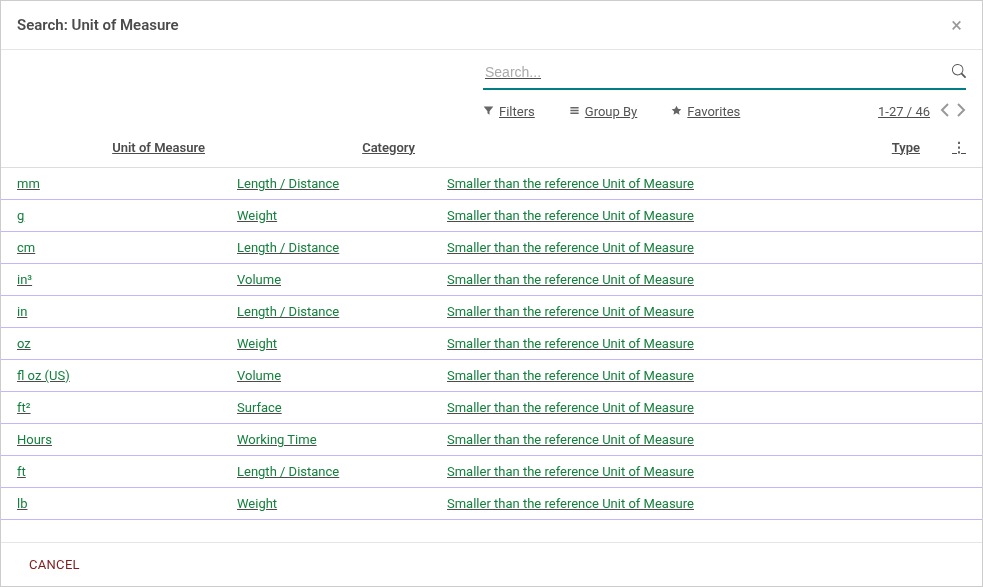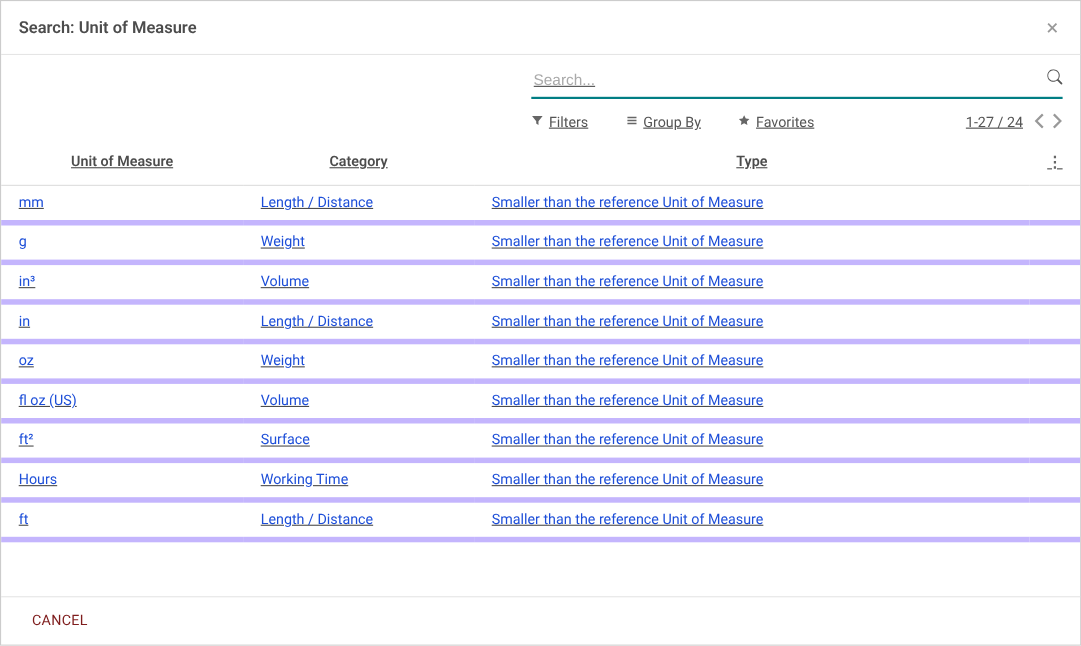--- a/index.html
+++ b/index.html
@@ -88,31 +88,31 @@
       font-size: 13px;
       cursor: pointer;
     }
     .tool-btn svg { width: 11px; height: 11px; fill: #666; }
     .pager-group { display: flex; align-items: center; gap: 10px; }
     .pager-text { color: #555; font-size: 13px; }
     .pager-arrows { display: flex; gap: 6px; }
     .pager-arrow { color: #999; cursor: pointer; font-size: 16px; }
     .table { width: 100%; border-collapse: collapse; }
     .table th {
-      text-align: center;
+      text-align: right;
       font-weight: 600;
       color: #4c4c4c;
       padding: 12px 16px;
       border-bottom: 1px solid #ddd;
       font-size: 13px;
     }
     .table td {
       padding: 8px 16px;
-      border-bottom: 5px solid #c4b5fd;
-      color: #1d4ed8;
+      border-bottom: 1px solid #c4b5fd;
+      color: #15803d;
       font-size: 13px;
     }
     .col-uom { width: 220px; }
     .col-cat { width: 210px; }
     .col-type { }
     .th-menu { width: 30px; text-align: right; }
     .dialog-footer {
       padding: 14px 16px;
       border-top: 1px solid #e5e5e5;
     }
@@ -177,21 +177,21 @@
             <div class="tool-btn">
               <span>
                 <svg viewBox="0 0 16 16">
                     <path d="M8 1l2.163 4.382L15 6.09l-3.5 3.41L12.326 14 8 11.7 3.674 14l.826-4.5L1 6.09l4.837-.708L8 1z"></path>
                   </svg>
               </span>
               <span>Favorites</span>
             </div>
           </div>
           <div class="pager-group">
-            <span class="pager-text">1-27 / 24</span>
+            <span class="pager-text">1-27 / 46</span>
             <div class="pager-arrows">
               <span class="pager-arrow">
                 <svg width="10" height="14" viewBox="0 0 8 14">
                     <path d="M7 1L1 7l6 6" stroke="#999" stroke-width="2" fill="none"></path>
                   </svg>
               </span>
               <span class="pager-arrow">
                 <svg width="10" height="14" viewBox="0 0 8 14">
                     <path d="M1 1l6 6-6 6" stroke="#999" stroke-width="2" fill="none"></path>
                   </svg>
@@ -221,20 +221,26 @@
             <td class="col-type">Smaller than the reference Unit of Measure</td>
             <td class="th-menu"></td>
           </tr>
           <tr>
             <td class="col-uom">g</td>
             <td class="col-cat">Weight</td>
             <td class="col-type">Smaller than the reference Unit of Measure</td>
             <td class="th-menu"></td>
           </tr>
           <tr>
+            <td class="col-uom">cm</td>
+            <td class="col-cat">Length / Distance</td>
+            <td class="col-type">Smaller than the reference Unit of Measure</td>
+            <td class="th-menu"></td>
+          </tr>
+          <tr>
             <td class="col-uom">in³</td>
             <td class="col-cat">Volume</td>
             <td class="col-type">Smaller than the reference Unit of Measure</td>
             <td class="th-menu"></td>
           </tr>
           <tr>
             <td class="col-uom">in</td>
             <td class="col-cat">Length / Distance</td>
             <td class="col-type">Smaller than the reference Unit of Measure</td>
             <td class="th-menu"></td>
@@ -259,20 +265,26 @@
           </tr>
           <tr>
             <td class="col-uom">Hours</td>
             <td class="col-cat">Working Time</td>
             <td class="col-type">Smaller than the reference Unit of Measure</td>
             <td class="th-menu"></td>
           </tr>
           <tr>
             <td class="col-uom">ft</td>
             <td class="col-cat">Length / Distance</td>
+            <td class="col-type">Smaller than the reference Unit of Measure</td>
+            <td class="th-menu"></td>
+          </tr>
+          <tr>
+            <td class="col-uom">lb</td>
+            <td class="col-cat">Weight</td>
             <td class="col-type">Smaller than the reference Unit of Measure</td>
             <td class="th-menu"></td>
           </tr>
         </tbody>
     </table>
 
   </div>
 
   <div class="dialog-footer">
     <span class="cancel-btn">CANCEL</span>

